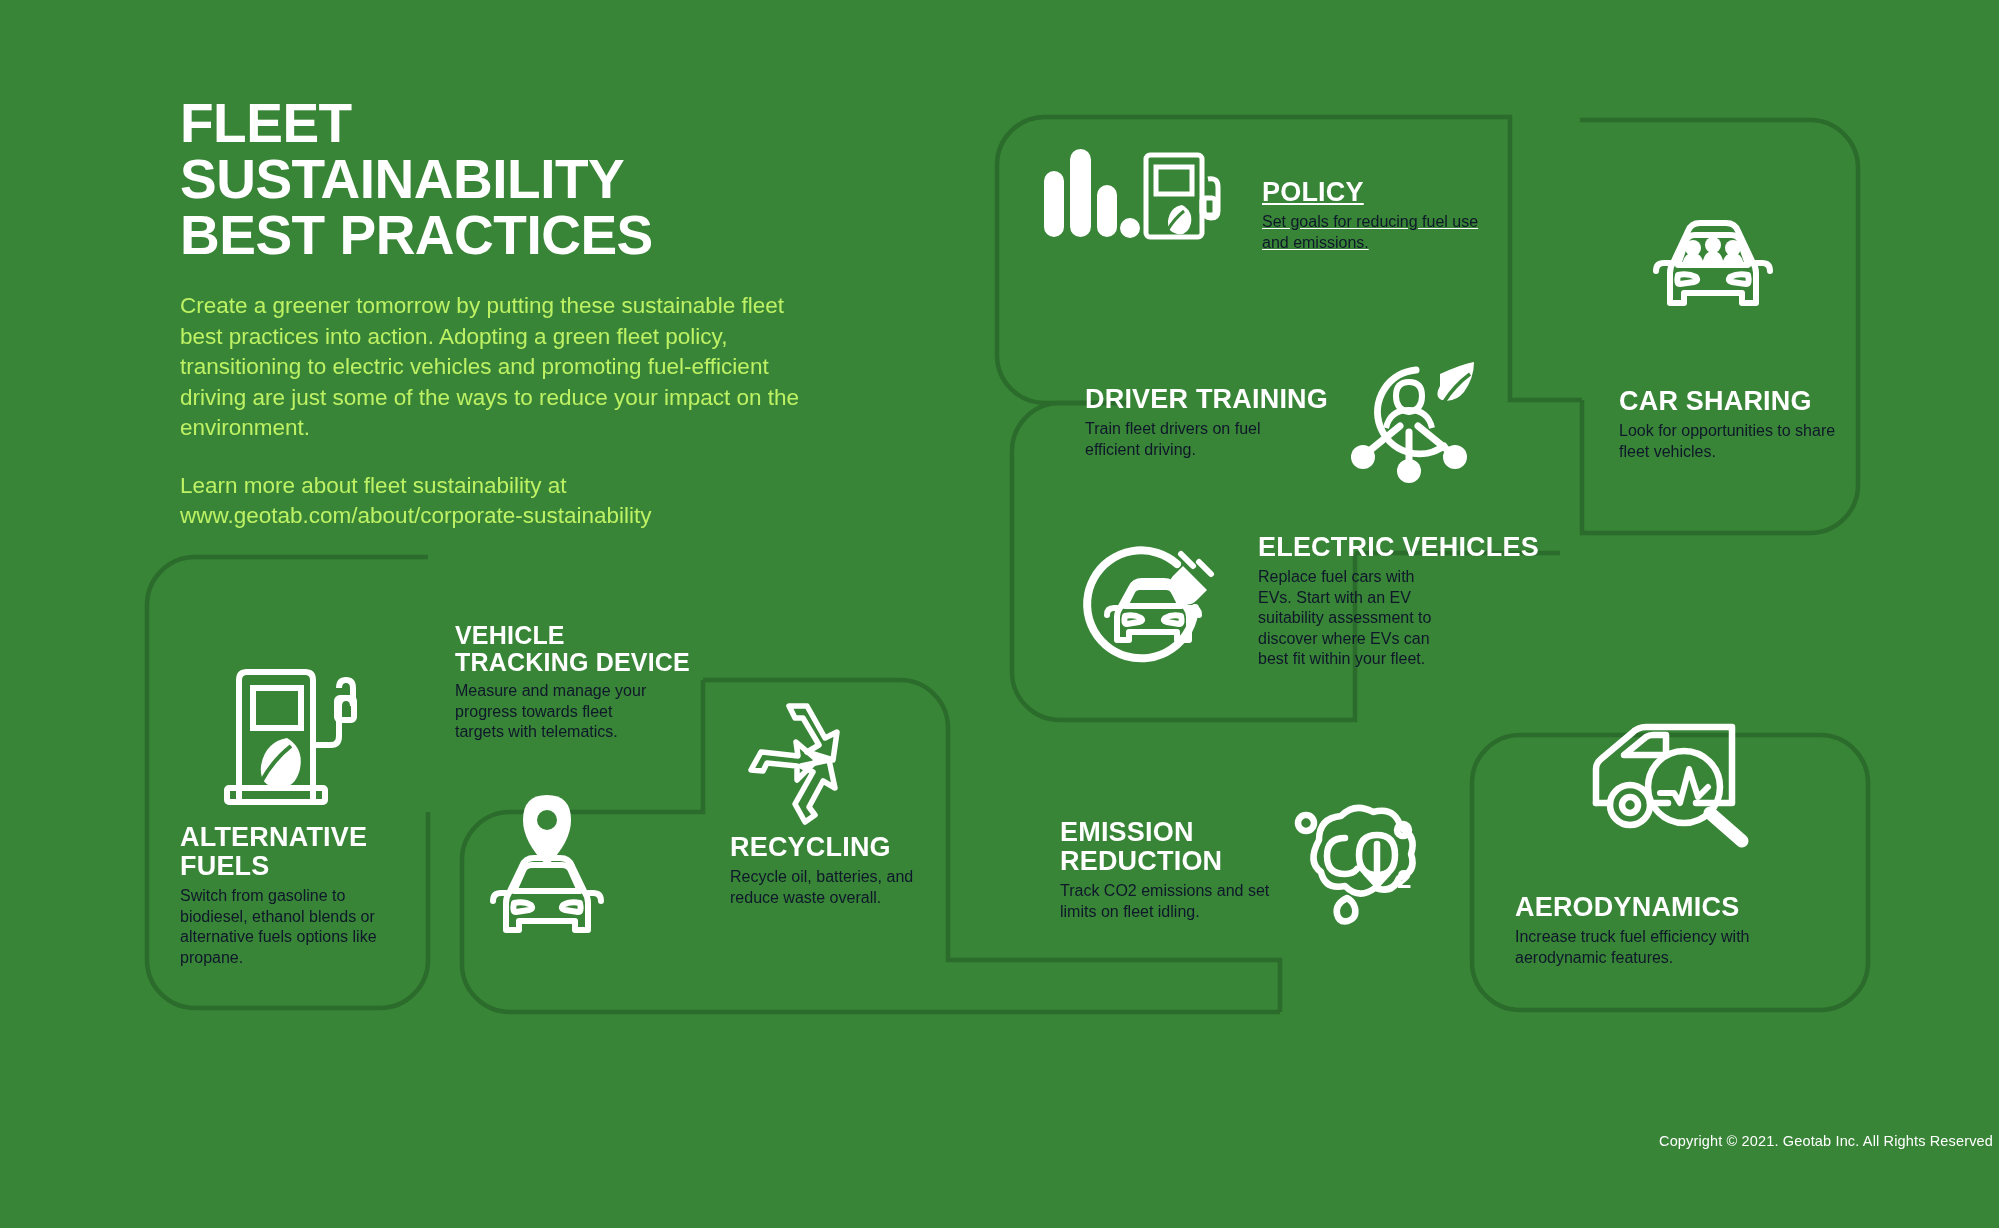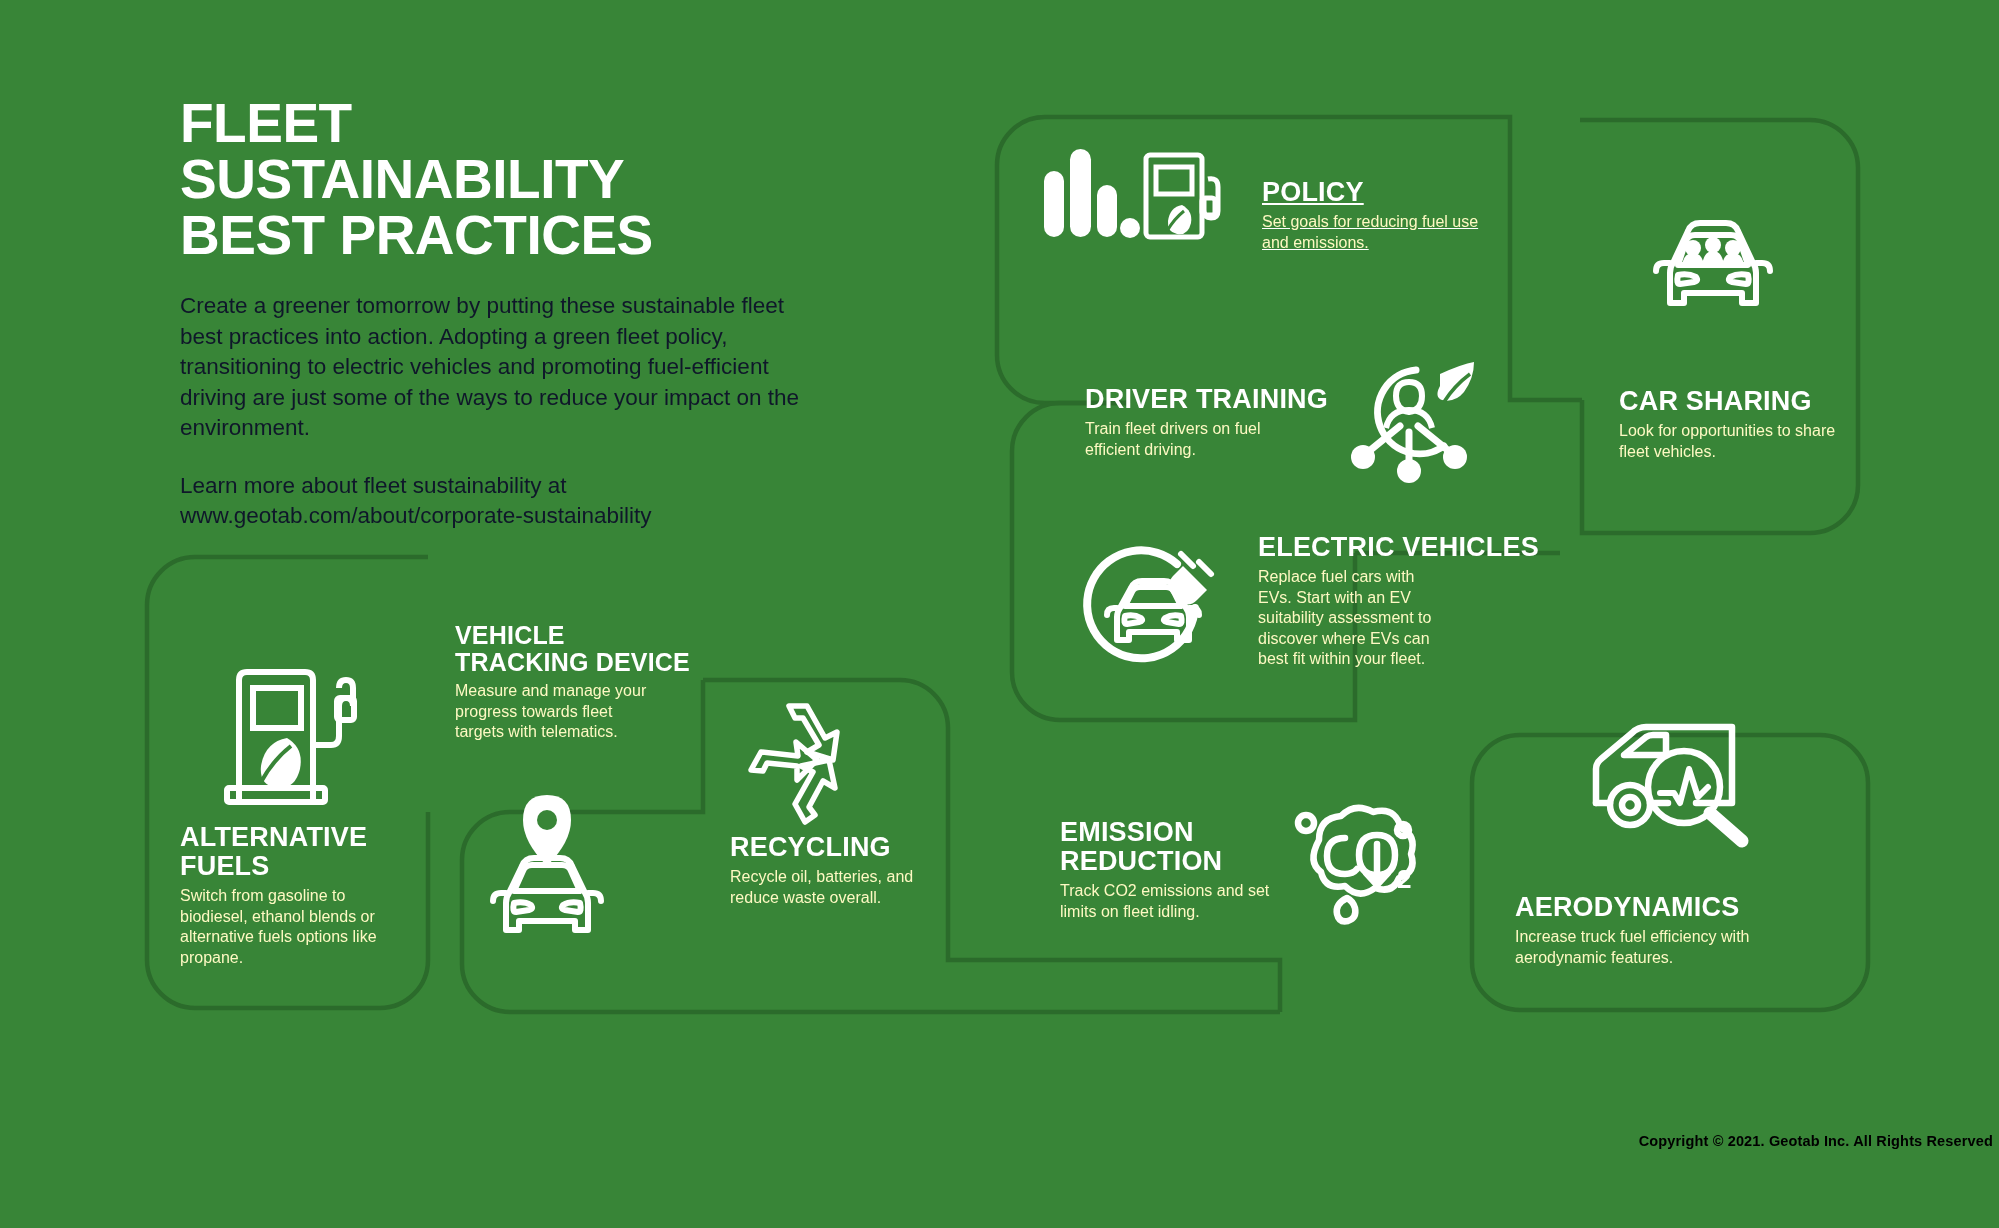--- a/index.html
+++ b/index.html
@@ -15,42 +15,42 @@
   .lines{position:absolute;left:0;top:0;width:1999px;height:1228px;pointer-events:none;}
 
   
   .intro{position:absolute;left:180px;top:95px;width:620px;}
   .title{
     font-size:55px;line-height:56px;font-weight:bold;letter-spacing:-0.5px;
     margin:0 0 28px 0;
   }
   .title .l2{display:block;}
   .body-copy{
-    font-size:22.5px;line-height:30.5px;color:#0f172a;font-weight:400;
+    font-size:22.5px;line-height:30.5px;color:#bef264;font-weight:400;
   }
   .body-copy p{margin:0 0 27px 0;}
   .body-copy p:last-child{margin-bottom:0;}
 
   
   .item{position:absolute;}
   .head{
     font-weight:bold;letter-spacing:0.2px;margin:0 0 5px 0;
   }
-  .desc{color:#fef9c3;font-weight:400;}
+  .desc{color:#0f172a;font-weight:400;}
 
   .h-lg{font-size:27px;line-height:29px;}
   .h-md{font-size:25px;line-height:27px;}
   .d-sm{font-size:16px;line-height:20.5px;}
 
   .icon{position:absolute;}
   svg{display:block;overflow:visible;}
 
   .copyright{
     position:absolute;right:42px;top:1133px;
-    font-size:14.5px;color:#000000;font-weight:700;
+    font-size:14.5px;color:#ffffff;font-weight:400;
     letter-spacing:0.15px;
   }
 </style>
 </head>
 <body>
 
 <div class="stage">
 
   <svg class="lines" viewBox="0 0 1999 1228" width="1999" height="1228" fill="none" stroke="#2b6b2b" stroke-width="4.5" stroke-linecap="butt">
 

